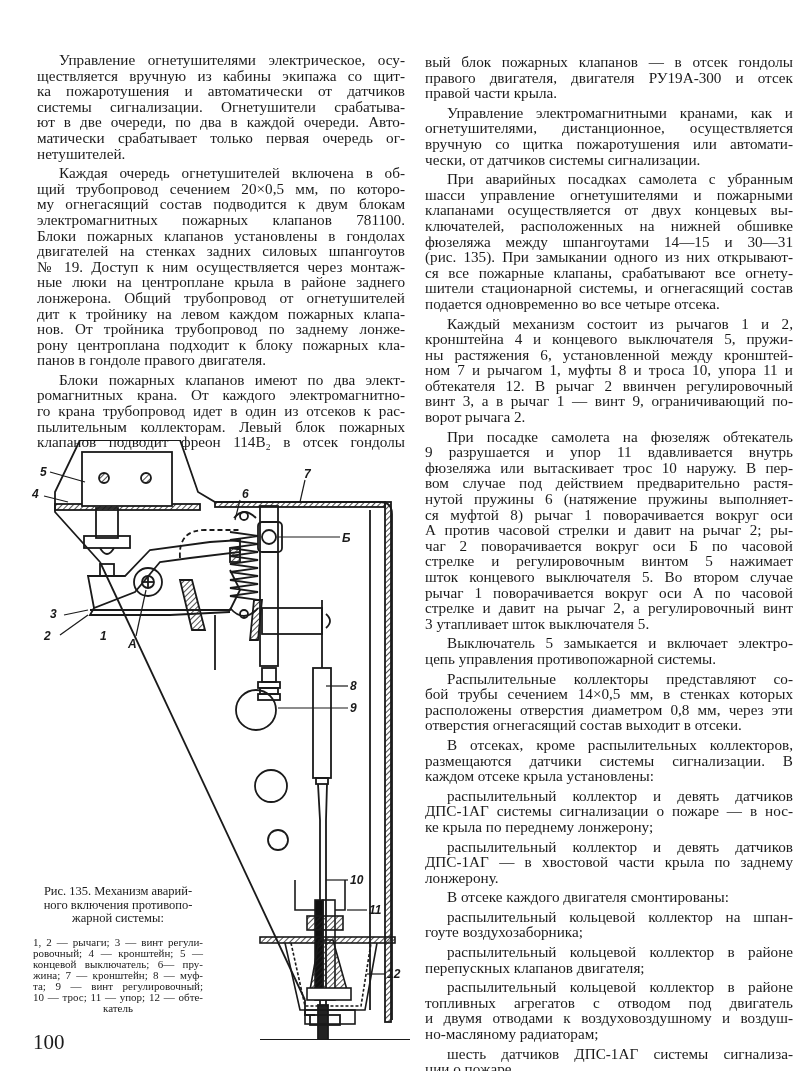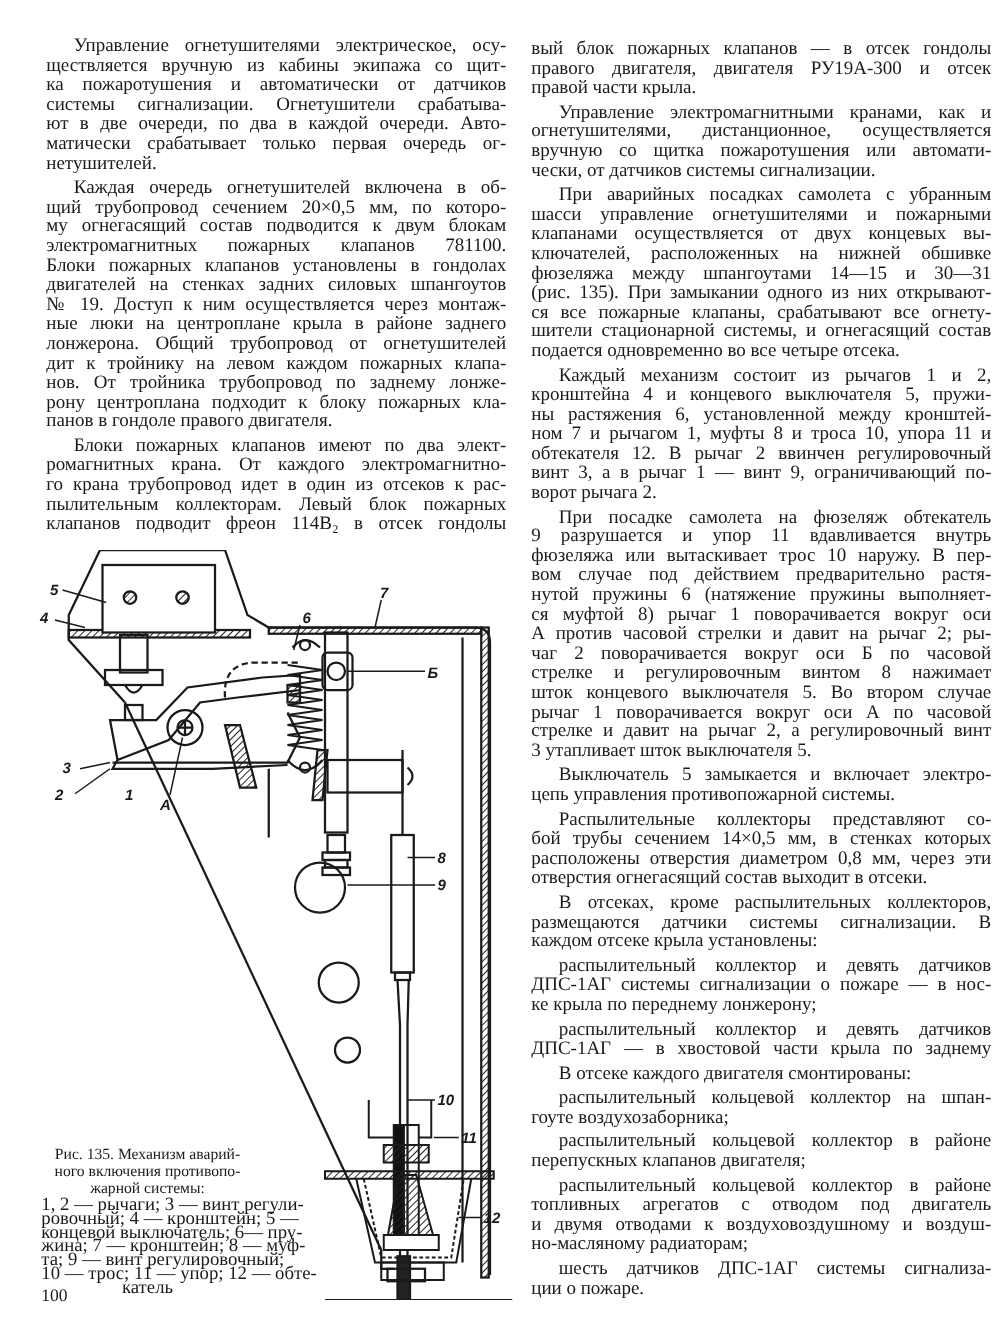--- a/index.html
+++ b/index.html
@@ -1,34 +1,34 @@
 <!DOCTYPE html>
 <html><head>
 <meta charset="utf-8">
 <style>
   html, body { margin: 0; padding: 0; background: #ffffff; }
   body {
     width: 800px; height: 1071px; position: relative; overflow: hidden;
     font-family: "Liberation Serif", "DejaVu Serif", serif;
     color: #1a1a1a;
   }
-  .col { position: absolute; font-size: 15.2px; line-height: 15.6px; }
+  .col { position: absolute; font-size: 15.2px; line-height: 15.6px; margin-top: 23px; }
   .col-left { left: 37px; top: 29px; width: 368px; }
   .col-right { left: 425px; top: 31px; width: 368px; }
   .line { display: block; white-space: nowrap; text-align: justify; text-align-last: justify; height: 15.6px; }
   .line.last { text-align-last: left; }
   .line.indent { padding-left: 22px; }
   .para { margin: 0 0 4px 0; }
   .figure { position: absolute; left: 30px; top: 440px; width: 380px; height: 600px; }
-  .caption { position: absolute; left: 33px; top: 917px; width: 170px; font-size: 12.5px; line-height: 13.5px; }
+  .caption { position: absolute; left: 33px; top: 885px; width: 170px; font-size: 12.5px; line-height: 13.5px; }
   .caption .title { text-align: center; display: block; }
   .caption .title .line { text-align: center; text-align-last: center; height: 13.5px; }
-  .caption .legend { font-size: 15px; line-height: 11px; margin-top: 1px; }
+  .caption .legend { font-size: 11px; line-height: 11px; margin-top: 11px; }
   .caption .legend .line { height: 11px; }
-  .page-number { position: absolute; left: 33px; top: 1030px; font-size: 14px; text-align: center; }
+  .page-number { position: absolute; left: 33px; top: 1030px; font-size: 21px; text-align: center; }
 </style>
 </head>
 <body>
 
 <div class="col col-left">
   <div class="para">
     <span class="line indent">Управление огнетушителями электрическое, осу-</span>
     <span class="line">ществляется вручную из кабины экипажа со щит-</span>
     <span class="line">ка пожаротушения и автоматически от датчиков</span>
     <span class="line">системы сигнализации. Огнетушители срабатыва-</span>
@@ -94,21 +94,21 @@
   </div>
   <div class="para">
     <span class="line indent">При посадке самолета на фюзеляж обтекатель</span>
     <span class="line">9 разрушается и упор 11 вдавливается внутрь</span>
     <span class="line">фюзеляжа или вытаскивает трос 10 наружу. В пер-</span>
     <span class="line">вом случае под действием предварительно растя-</span>
     <span class="line">нутой пружины 6 (натяжение пружины выполняет-</span>
     <span class="line">ся муфтой 8) рычаг 1 поворачивается вокруг оси</span>
     <span class="line">А против часовой стрелки и давит на рычаг 2; ры-</span>
     <span class="line">чаг 2 поворачивается вокруг оси Б по часовой</span>
-    <span class="line">стрелке и регулировочным винтом 8 нажимает</span>
+    <span class="line">стрелке и регулировочным винтом 5 нажимает</span>
     <span class="line">шток концевого выключателя 5. Во втором случае</span>
     <span class="line">рычаг 1 поворачивается вокруг оси А по часовой</span>
     <span class="line">стрелке и давит на рычаг 2, а регулировочный винт</span>
     <span class="line last">3 утапливает шток выключателя 5.</span>
   </div>
   <div class="para">
     <span class="line indent">Выключатель 5 замыкается и включает электро-</span>
     <span class="line last">цепь управления противопожарной системы.</span>
   </div>
   <div class="para">
@@ -123,20 +123,21 @@
     <span class="line last">каждом отсеке крыла установлены:</span>
   </div>
   <div class="para">
     <span class="line indent">распылительный коллектор и девять датчиков</span>
     <span class="line">ДПС-1АГ системы сигнализации о пожаре — в нос-</span>
     <span class="line last">ке крыла по переднему лонжерону;</span>
   </div>
   <div class="para">
     <span class="line indent">распылительный коллектор и девять датчиков</span>
     <span class="line">ДПС-1АГ — в хвостовой части крыла по заднему</span>
+    <span class="line last">лонжерону.</span>
   </div>
   <div class="para">
     <span class="line indent last">В отсеке каждого двигателя смонтированы:</span>
   </div>
   <div class="para">
     <span class="line indent">распылительный кольцевой коллектор на шпан-</span>
     <span class="line last">гоуте воздухозаборника;</span>
   </div>
   <div class="para">
     <span class="line indent">распылительный кольцевой коллектор в районе</span>

